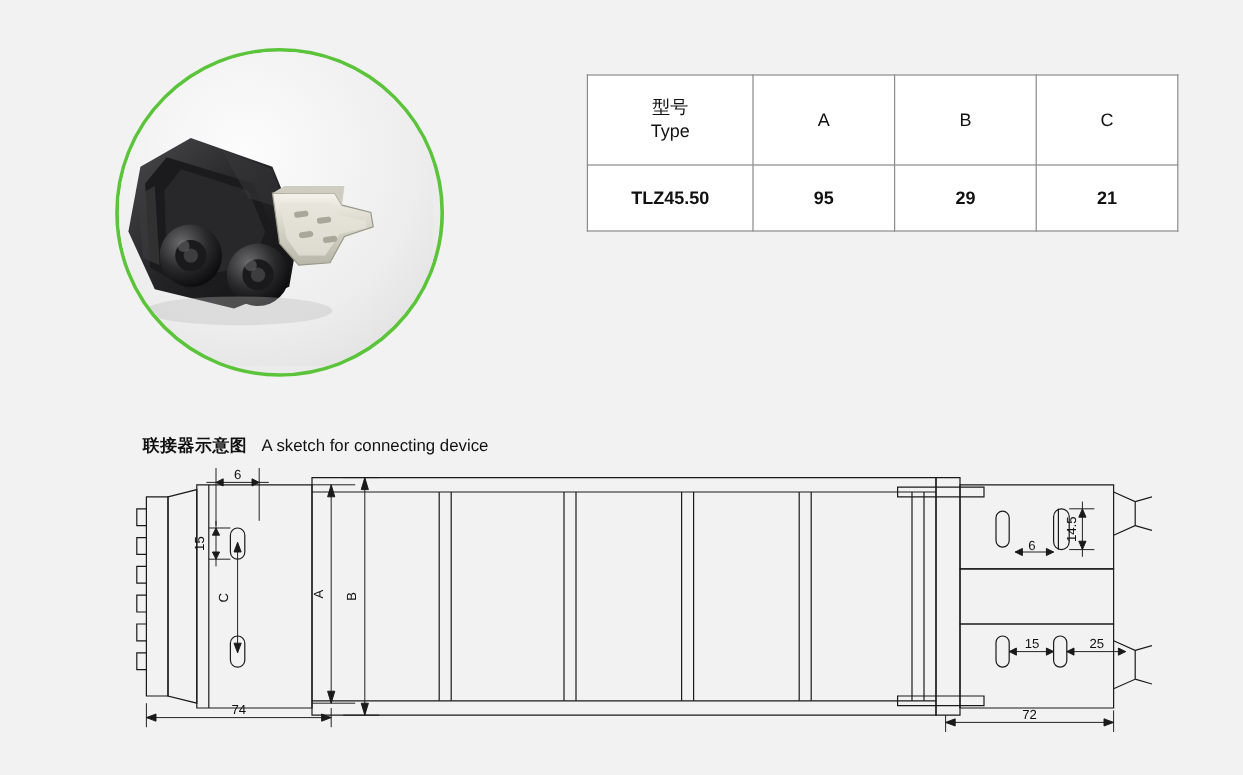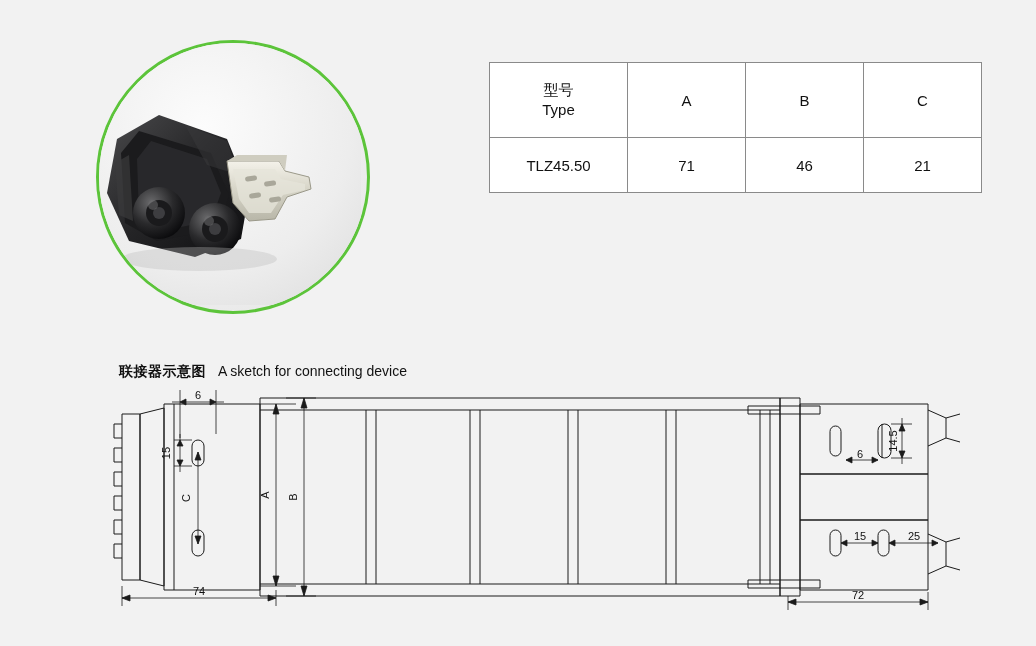--- a/index.html
+++ b/index.html
@@ -41,21 +41,21 @@
   #spec-table td, #spec-table th {
     border: 1px solid #8a8a8a;
     text-align: center;
     vertical-align: middle;
     font-size: 15px;
     font-weight: normal;
     color: #111;
     padding: 0;
   }
   #spec-table thead th { height: 74px; }
-  #spec-table tbody td { height: 54px; }
+  #spec-table tbody td { height: 54px; font-weight: bold; }
   .col-type { width: 137px; }
   .col-val  { width: 117px; }
   .hdr-two-line { line-height: 1.35; }
 
   
   #section-caption {
     position: absolute;
     left: 119px;
     top: 363px;
     font-size: 14px;
@@ -153,22 +153,22 @@
         <div>Type</div>
       </th>
       <th class="col-val">A</th>
       <th class="col-val">B</th>
       <th class="col-val">C</th>
     </tr>
   </thead>
   <tbody>
     <tr>
       <td>TLZ45.50</td>
-      <td>71</td>
-      <td>46</td>
+      <td>95</td>
+      <td>29</td>
       <td>21</td>
     </tr>
   </tbody>
 </table>
 
 <div id="section-caption">
   <span class="cn">联接器示意图</span>
   <span class="en">A sketch for connecting device</span>
 </div>
 

